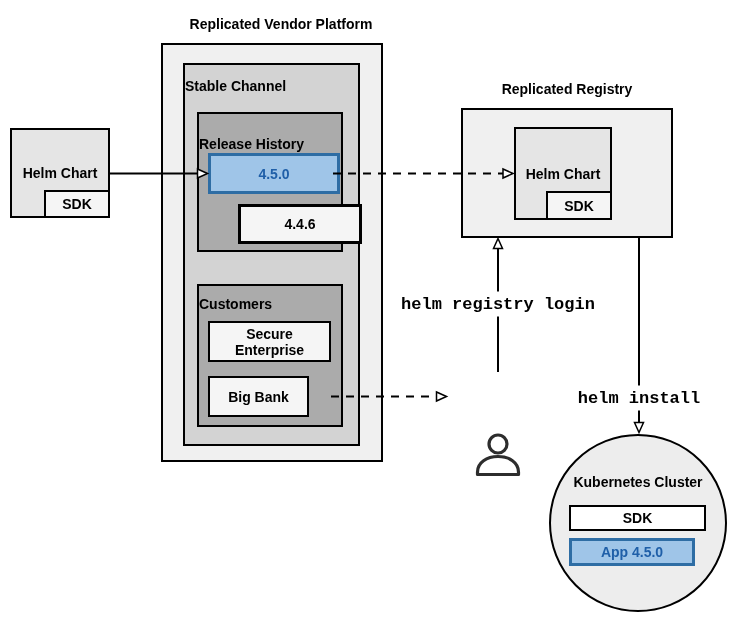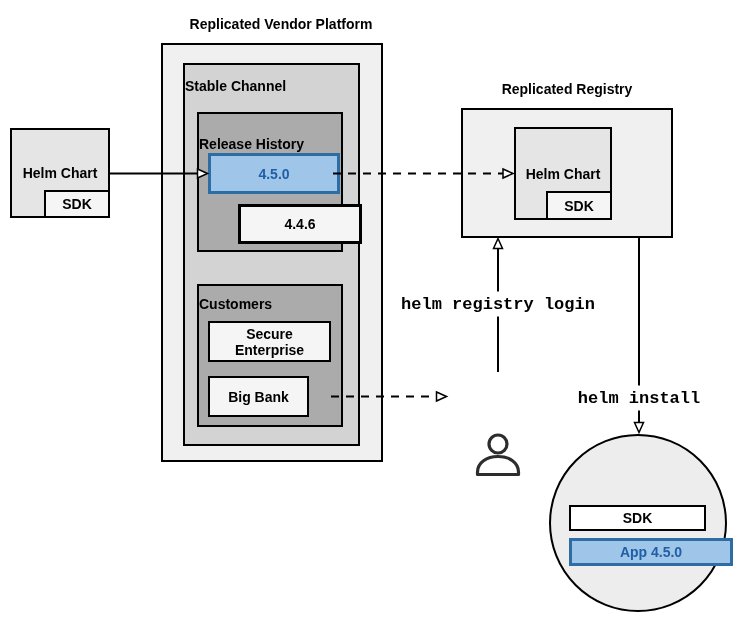--- a/index.html
+++ b/index.html
@@ -75,24 +75,25 @@
   <div class="box b25 f-gray center fs14" style="left:514px;top:127px;width:98px;height:93px;">
     <span>Helm Chart</span>
   </div>
   <div class="box b25 f-pale center fs14" style="left:546px;top:191px;width:66px;height:29px;">
     <span>SDK</span>
   </div>
 
 
 
   <div class="circle" style="left:549px;top:434px;width:178px;height:178px;"></div>
+  <div class="title" style="left:638px;top:474px;">Kubernetes Cluster</div>
   <div class="box b25 f-white center fs14" style="left:569px;top:505px;width:137px;height:26px;">
     <span>SDK</span>
   </div>
-  <div class="box b3 f-blue center fs14" style="left:569px;top:538px;width:164px;height:28px;">
+  <div class="box b3 f-blue center fs14" style="left:569px;top:538px;width:126px;height:28px;">
     <span>App 4.5.0</span>
   </div>
 
   <svg class="arrows" width="747" height="634" viewBox="0 0 747 634">
 
     <line x1="110" y1="173.5" x2="198" y2="173.5" stroke="#000" stroke-width="2"></line>
     <path d="M207.5,173.5 L197.5,169 L197.5,178 Z" fill="#fff" stroke="#000" stroke-width="1.5"></path>
 
     <line x1="333" y1="173.5" x2="503" y2="173.5" stroke="#000" stroke-width="2" stroke-dasharray="8 7"></line>
     <path d="M513,173.5 L503,169 L503,178 Z" fill="#fff" stroke="#000" stroke-width="1.5"></path>

